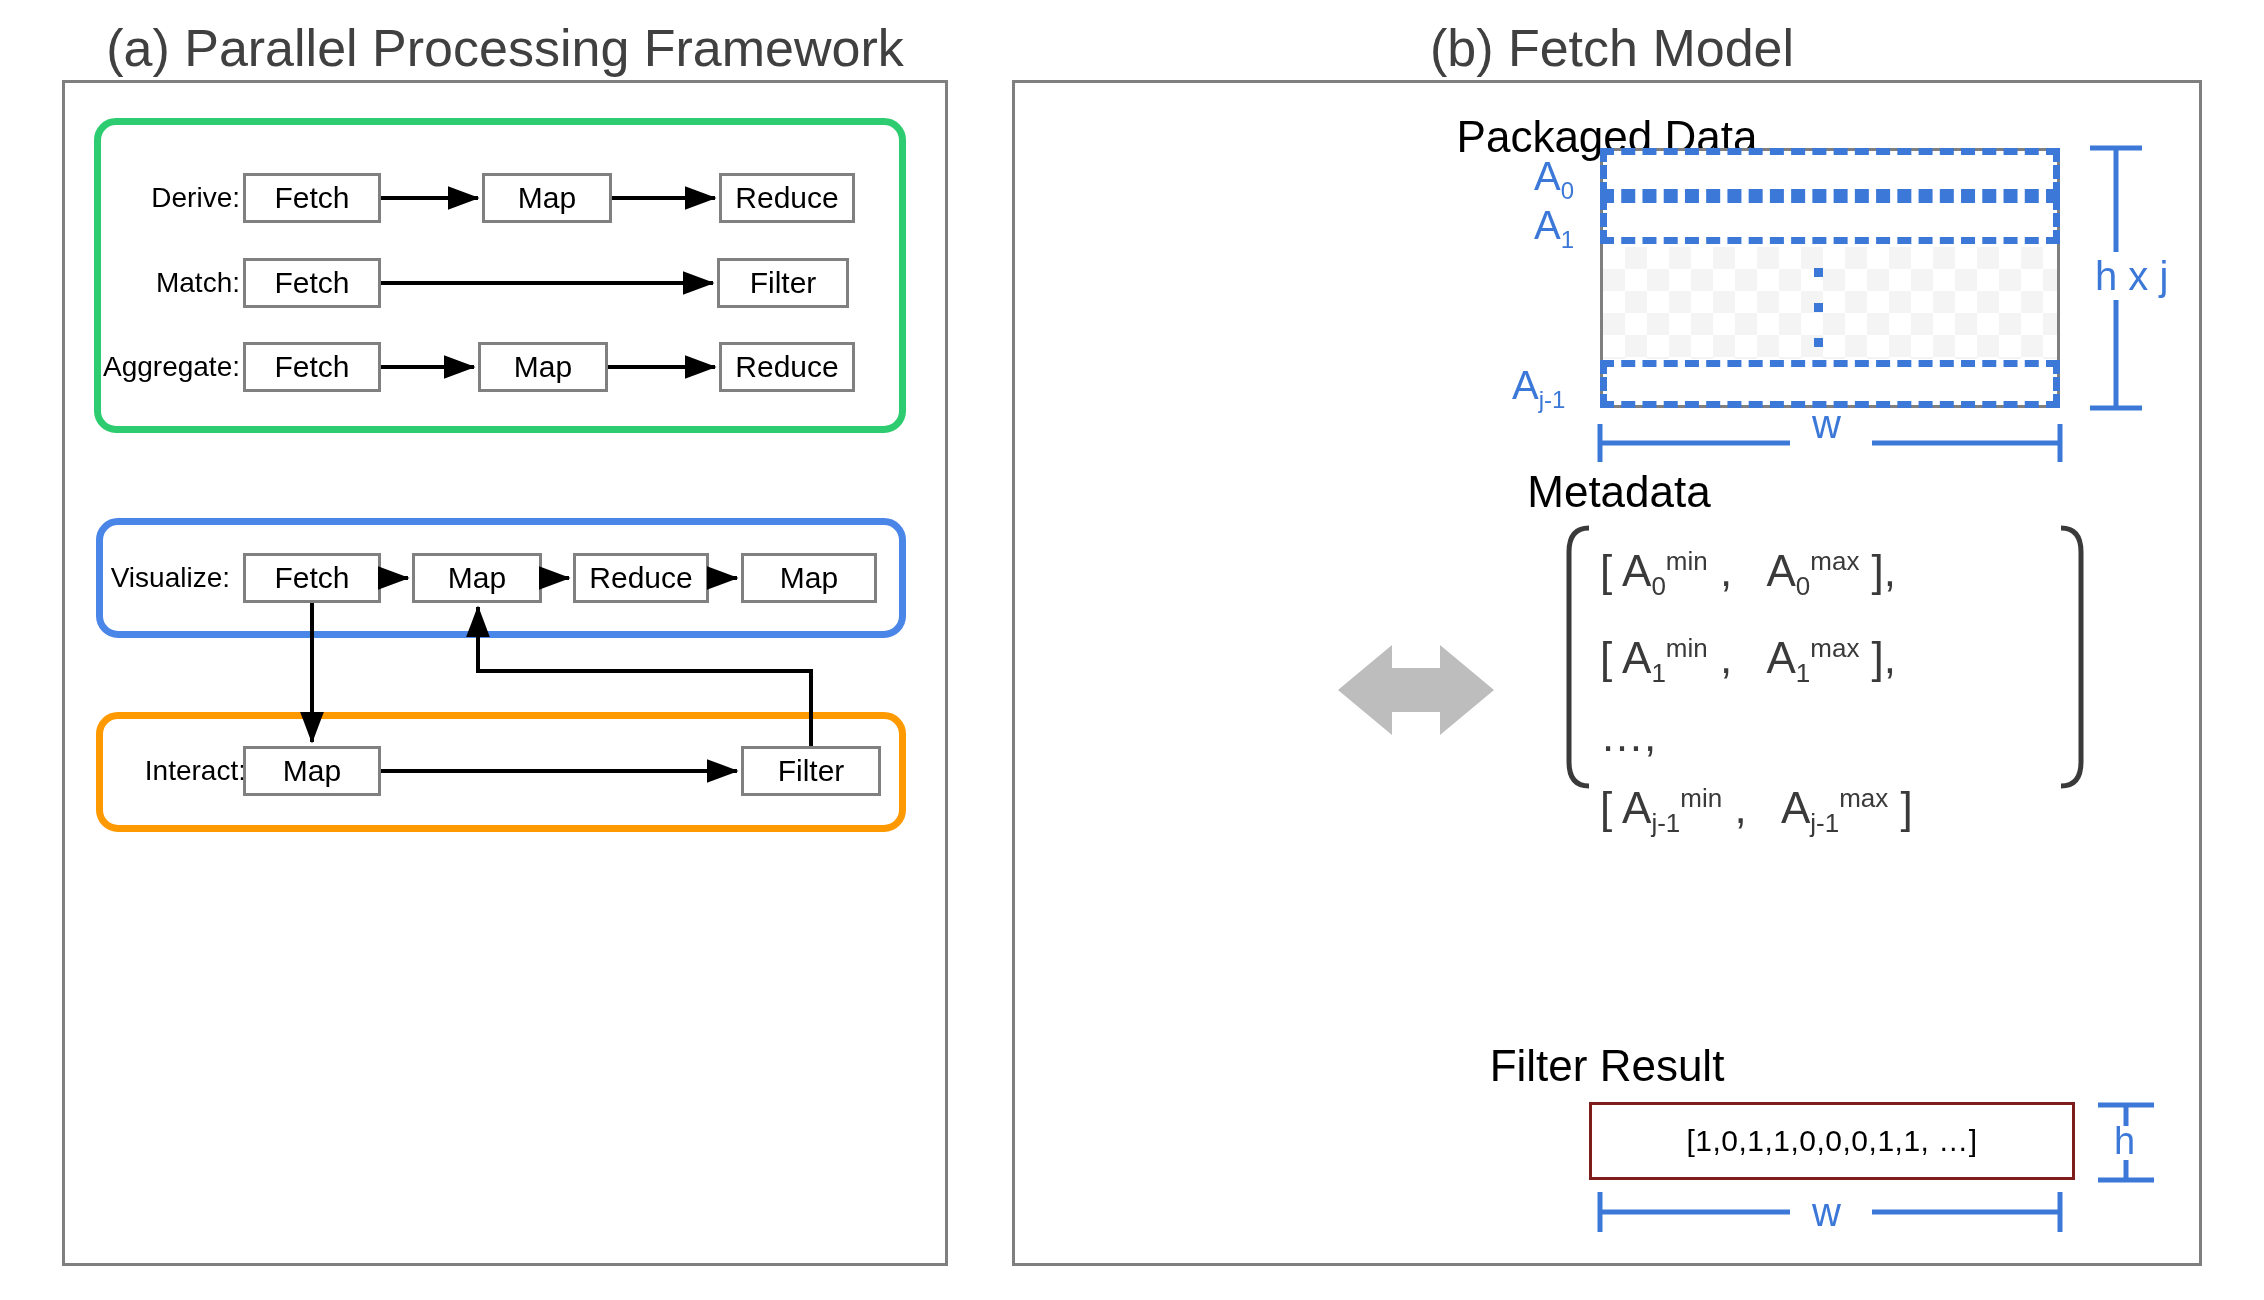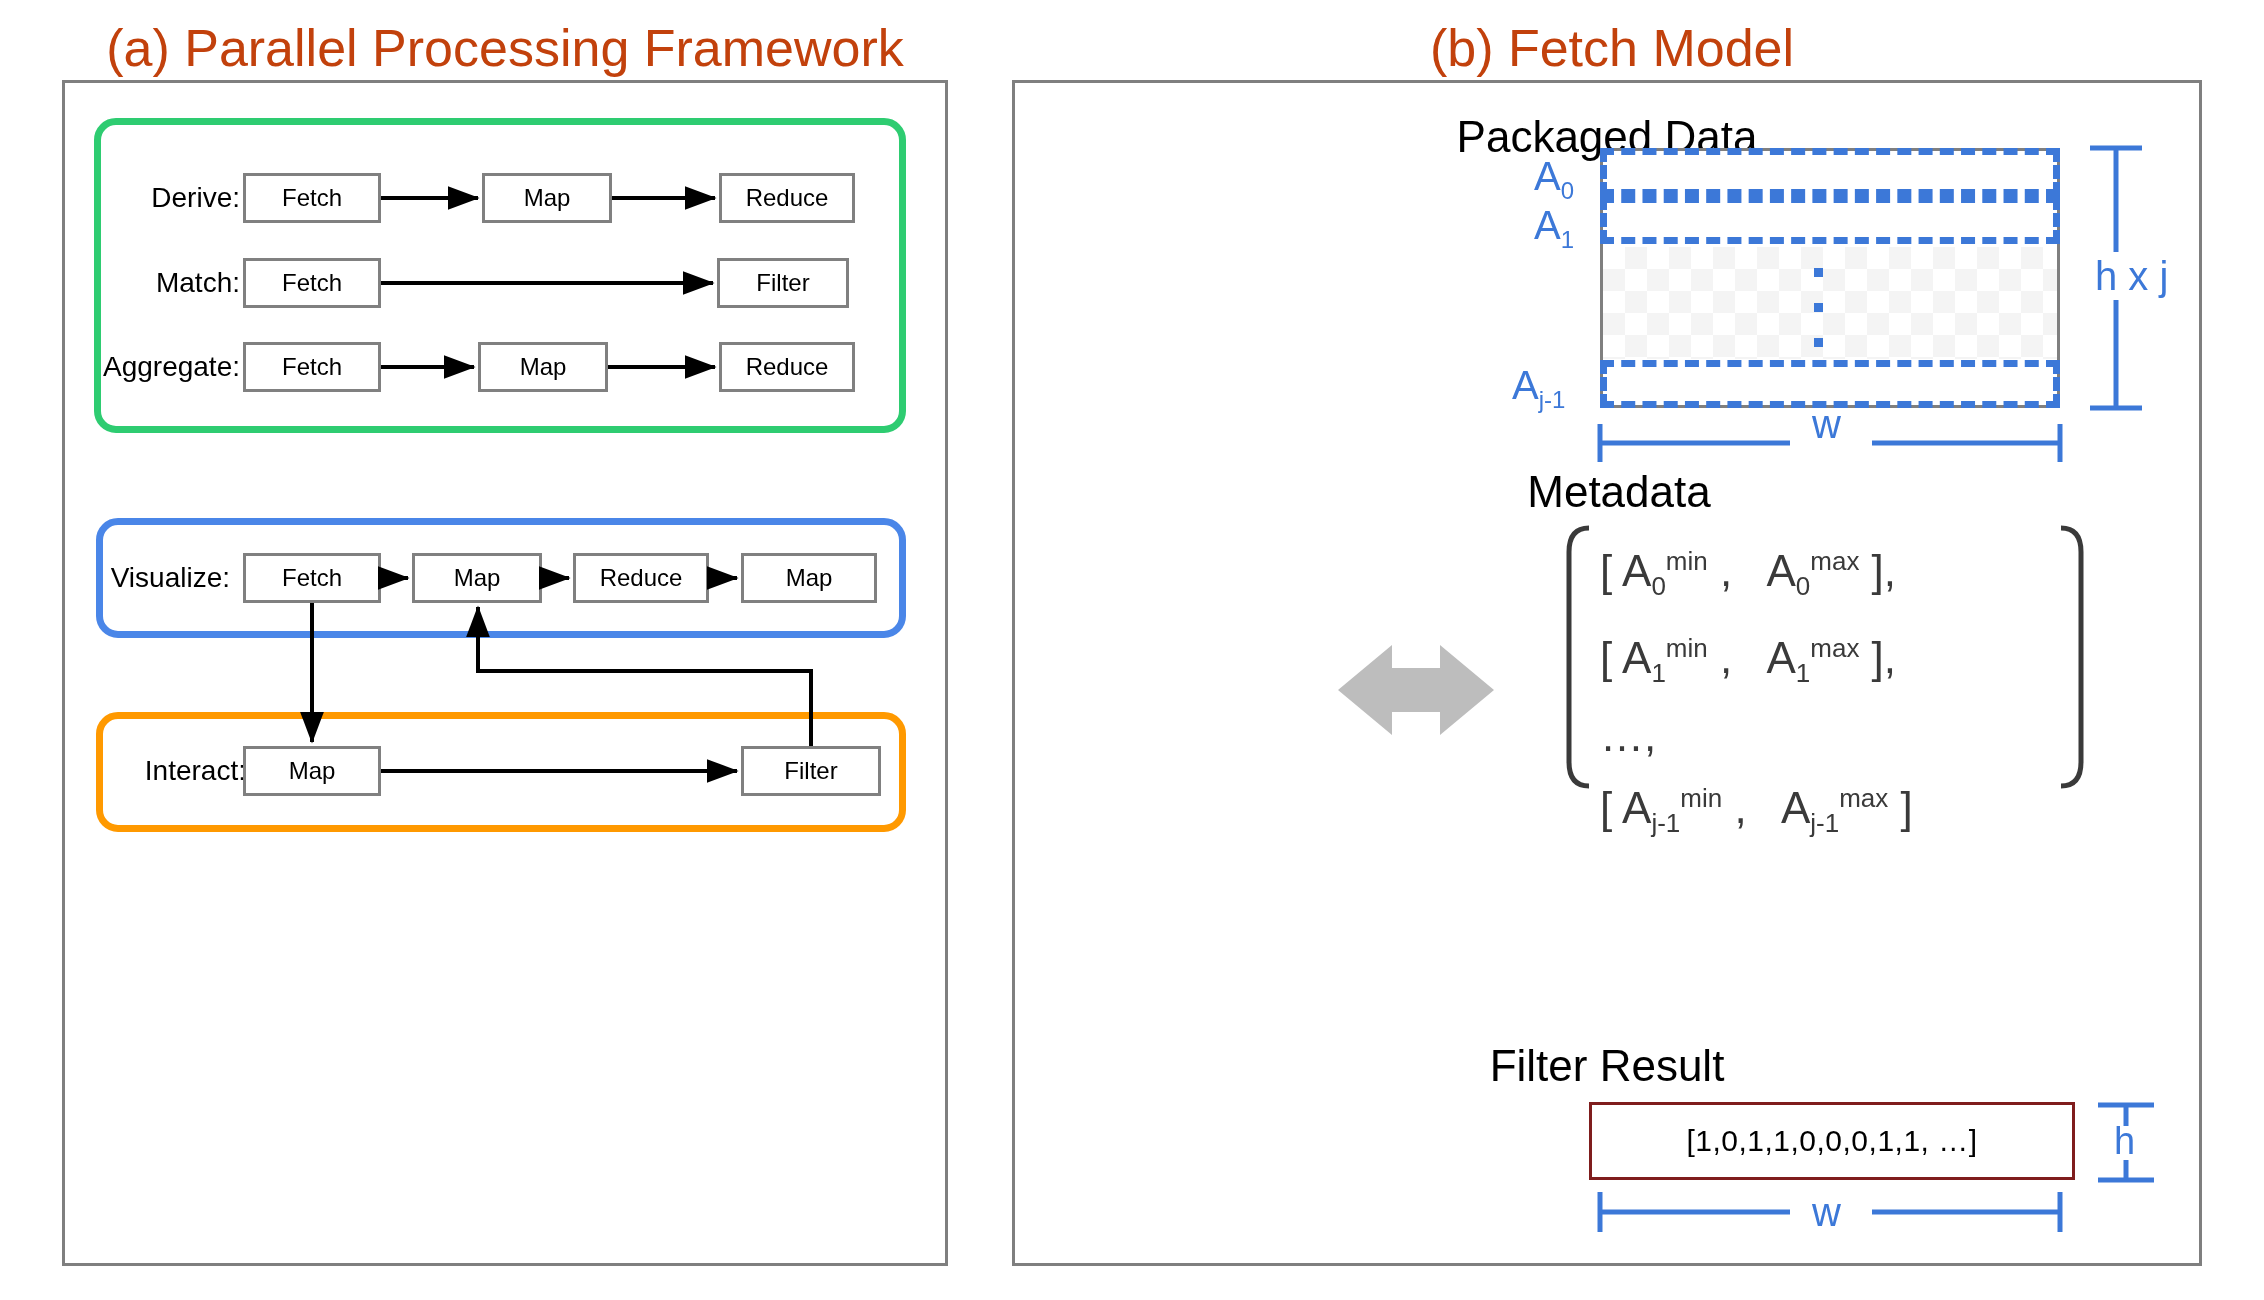--- a/index.html
+++ b/index.html
@@ -2,37 +2,37 @@
 <html><head>
 <meta charset="utf-8">
 <style>
   html,body{margin:0;padding:0;background:#ffffff;}
   body{width:2264px;height:1300px;position:relative;overflow:hidden;
        font-family:"Liberation Sans","DejaVu Sans",sans-serif;color:#000;}
 
   
   .panel-title{
     position:absolute;text-align:center;white-space:nowrap;
-    font-size:52px;line-height:56px;color:#c2410c;font-weight:400;
+    font-size:52px;line-height:56px;color:#404040;font-weight:400;
   }
 
   
   .panel-frame{position:absolute;border:3px solid #7f7f7f;background:#fff;box-sizing:border-box;}
 
   
   .group-box{position:absolute;box-sizing:border-box;border-radius:22px;background:transparent;}
   .group-green {border:7px solid #2ecc71;}
   .group-blue  {border:7px solid #4a86e8;}
   .group-orange{border:7px solid #ff9900;}
 
   
   .stage{
     position:absolute;box-sizing:border-box;border:3px solid #808080;background:#fff;
     display:flex;align-items:center;justify-content:center;
-    font-size:24px;color:#000;
+    font-size:30px;color:#000;
   }
 
   
   .row-label{
     position:absolute;white-space:nowrap;font-size:28px;color:#000;
     display:flex;align-items:center;justify-content:flex-end;
   }
 
   
   svg.overlay{position:absolute;left:0;top:0;width:2264px;height:1300px;pointer-events:none;}

